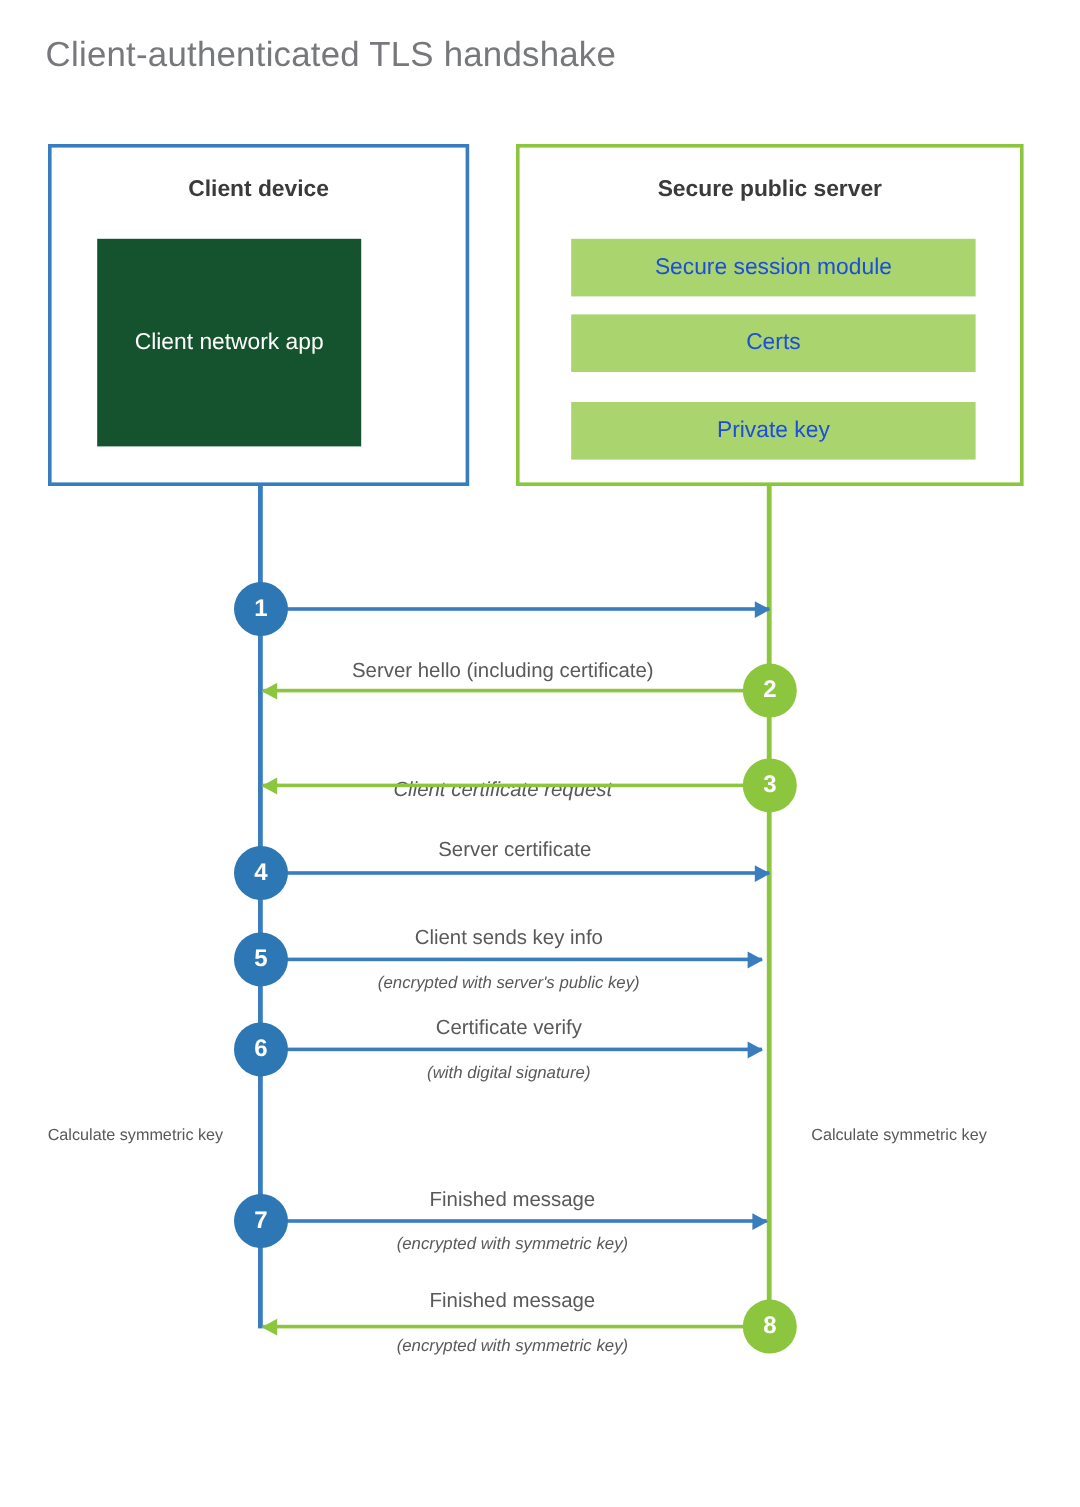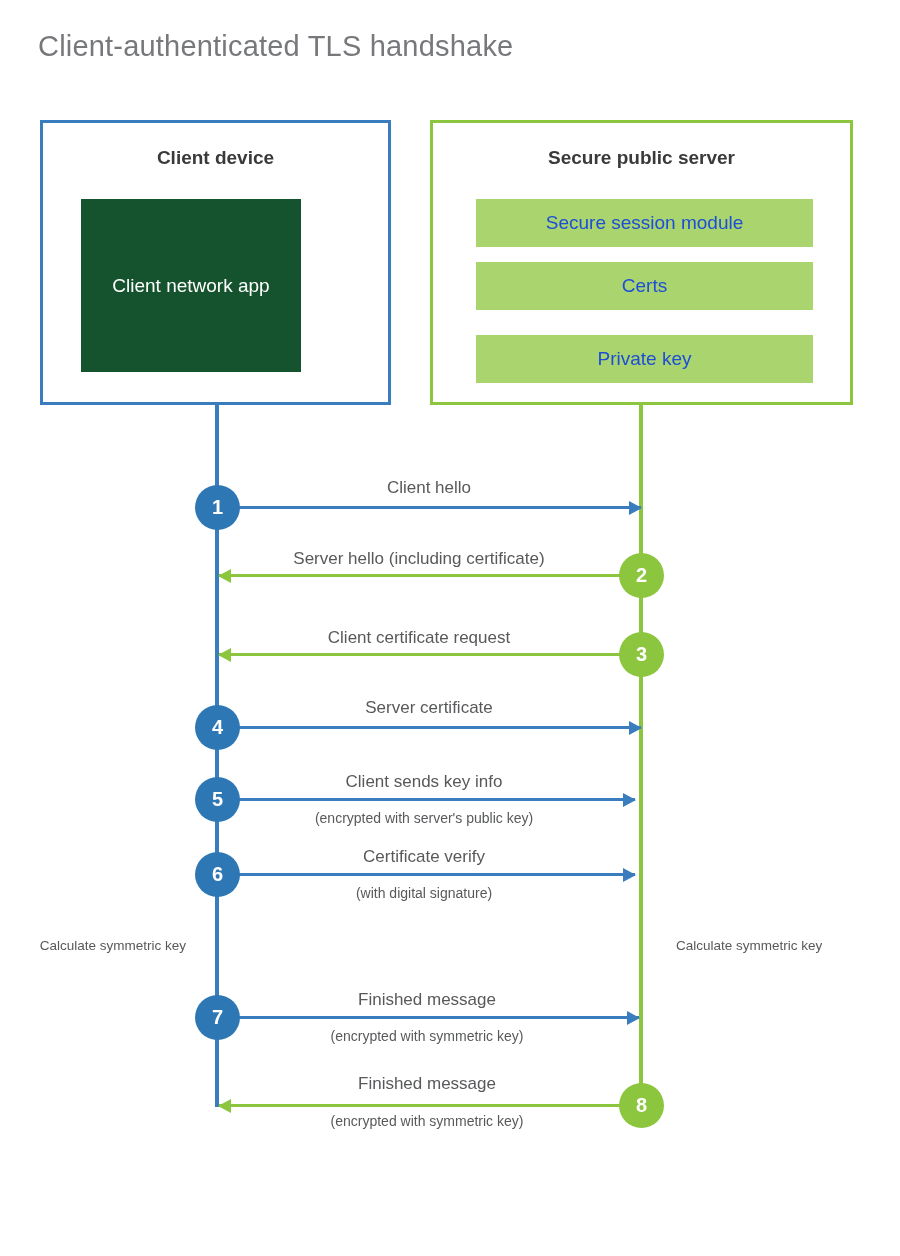--- a/index.html
+++ b/index.html
@@ -67,20 +67,21 @@
   .step-circle.green{background:#8cc63e;}
 
   
   .msg-label{
     position:absolute;text-align:center;font-size:17px;color:#58595b;
     white-space:nowrap;
   }
   .msg-sub{
     position:absolute;text-align:center;font-size:14px;color:#58595b;
     white-space:nowrap;
+    font-style:italic;
   }
 
   
   .side-note{
     position:absolute;font-size:13.5px;line-height:17px;color:#58595b;
   }
   .side-note.left{text-align:right;}
   .side-note.right{text-align:left;}
 </style>
 </head>
@@ -101,35 +102,34 @@
     <div class="server-bar b1">Certs</div>
     <div class="server-bar b2">Private key</div>
   </div>
 
   <div class="lifeline client" style="top:405px;height:702px;"></div>
   <div class="lifeline server" style="top:405px;height:702px;"></div>
 
   <div class="side-note left" style="left:30px;top:937px;width:156px;">Calculate symmetric key</div>
   <div class="side-note right" style="left:676px;top:937px;width:170px;">Calculate symmetric key</div>
 
-  <div class="msg-label" style="left:219px;top:478px;width:420px;">Client hello</div>
   <div class="arrow blue to-right" style="left:219px;top:506px;width:422px;">
     <div class="shaft"></div>
     <div class="head"></div>
   </div>
   <div class="step-circle blue" style="left:195px;top:485px;">1</div>
 
   <div class="msg-label" style="left:219px;top:549px;width:400px;">Server hello (including certificate)</div>
   <div class="arrow green to-left" style="left:219px;top:574px;width:420px;">
     <div class="shaft"></div>
     <div class="head"></div>
   </div>
   <div class="step-circle green" style="left:619px;top:553px;">2</div>
 
-  <div class="msg-label" style="left:219px;top:628px;width:400px;">Client certificate request</div>
+  <div class="msg-label" style="left:219px;top:648px;width:400px;font-style:italic;">Client certificate request</div>
   <div class="arrow green to-left" style="left:219px;top:653px;width:420px;">
     <div class="shaft"></div>
     <div class="head"></div>
   </div>
   <div class="step-circle green" style="left:619px;top:632px;">3</div>
 
   <div class="msg-label" style="left:219px;top:698px;width:420px;">Server certificate</div>
   <div class="arrow blue to-right" style="left:219px;top:726px;width:422px;">
     <div class="shaft"></div>
     <div class="head"></div>

